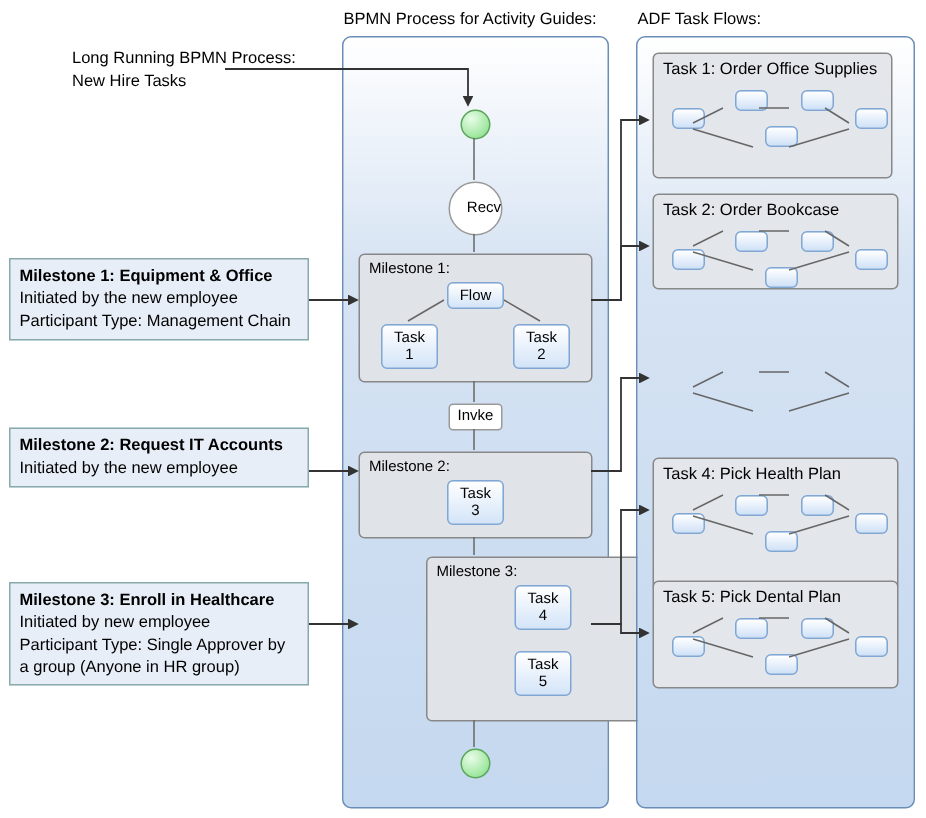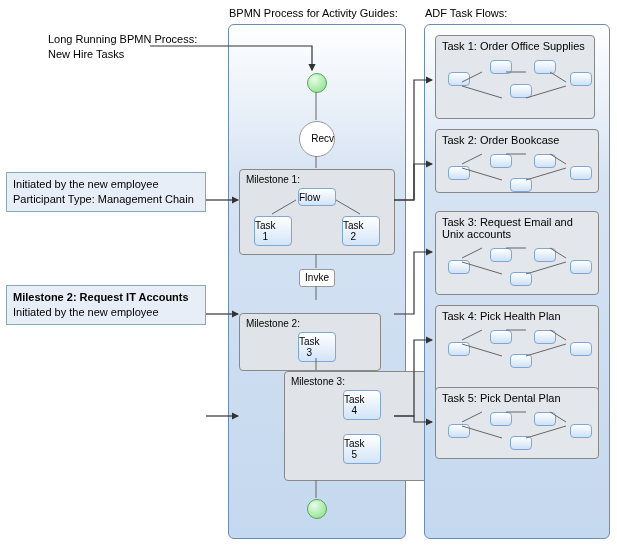--- a/index.html
+++ b/index.html
@@ -67,21 +67,21 @@
     padding: 4px 6px;
     font-size: 10px;
   }
   .flow-node {
     position: absolute;
     background: linear-gradient(180deg,#ffffff,#d3e4f8);
     border: 1px solid #7fa7d6;
     border-radius: 4px;
     text-align: center;
     font-size: 10px;
-    display: flex; align-items: center; 
+    display: flex; align-items: center; justify-content: center;
   }
   .invke {
     position: absolute;
     width: 36px; height: 18px;
     background: #fff; border:1px solid #999; border-radius:3px;
     text-align:center; font-size:10px; line-height:16px;
   }
   
   .task-box {
     position: absolute;
@@ -136,21 +136,21 @@
           <span>Flow</span>
         </div>
       <div class="flow-node" style="left:14px; top:46px; width:38px; height:30px; white-space:pre-line;"><span>Task
 1</span></div>
       <div class="flow-node" style="left:102px; top:46px; width:38px; height:30px; white-space:pre-line;"><span>Task
 2</span></div>
     </div>
 
     <div class="invke" style="left:70px; top:244px;text-align:center;"><span>Invke</span></div>
 
-    <div class="ms-container" style="left:10px; top:276px; width:142px; height:58px;margin-top:12px;">
+    <div class="ms-container" style="left:10px; top:276px; width:156px; height:58px;">
       <span>Milestone 2:</span>
       <div class="flow-node" style="left:58px; top:18px; width:38px; height:30px; white-space:pre-line;"><span>Task
 3</span></div>
     </div>
 
     <div class="ms-container" style="left:10px; top:346px; width:156px; height:110px;margin-left:45px;">
       <span>Milestone 3:</span>
       <div class="flow-node" style="left:58px; top:18px; width:38px; height:30px; white-space:pre-line;"><span>Task
 4</span></div>
       <div class="flow-node" style="left:58px; top:62px; width:38px; height:30px; white-space:pre-line;"><span>Task
@@ -178,30 +178,20 @@
       <span>Task 2: Order Bookcase</span>
       <div class="mini-flow">
         <div class="mini-node" style="left:6px; top:16px;"></div>
         <div class="mini-node" style="left:48px; top:4px;"></div>
         <div class="mini-node" style="left:92px; top:4px;"></div>
         <div class="mini-node" style="left:68px; top:28px;"></div>
         <div class="mini-node" style="left:128px; top:16px;"></div>
       </div>
     </div>
 
-    <div class="task-box" style="left:10px; top:186px; width:164px; height:84px;">
-      <span>Task 3: Request Email and Unix accounts</span>
-      <div class="mini-flow">
-        <div class="mini-node" style="left:6px; top:16px;"></div>
-        <div class="mini-node" style="left:48px; top:4px;"></div>
-        <div class="mini-node" style="left:92px; top:4px;"></div>
-        <div class="mini-node" style="left:68px; top:28px;"></div>
-        <div class="mini-node" style="left:128px; top:16px;"></div>
-      </div>
-    </div>
 
     <div class="task-box" style="left:10px; top:280px; width:164px; height:89px;">
       <span>Task 4: Pick Health Plan</span>
       <div class="mini-flow">
         <div class="mini-node" style="left:6px; top:16px;"></div>
         <div class="mini-node" style="left:48px; top:4px;"></div>
         <div class="mini-node" style="left:92px; top:4px;"></div>
         <div class="mini-node" style="left:68px; top:28px;"></div>
         <div class="mini-node" style="left:128px; top:16px;"></div>
       </div>
@@ -214,29 +204,35 @@
         <div class="mini-node" style="left:48px; top:4px;"></div>
         <div class="mini-node" style="left:92px; top:4px;"></div>
         <div class="mini-node" style="left:68px; top:28px;"></div>
         <div class="mini-node" style="left:128px; top:16px;"></div>
       </div>
     </div>
 
   </div>
 
   <div class="milestone-box" style="left:6px; top:172px; width:200px;">
+    <div class="mbold">Milestone 1: Equipment &amp; Office</div>
     <div>Initiated by the new employee</div>
     <div>Participant Type: Management Chain</div>
   </div>
 
   <div class="milestone-box" style="left:6px; top:285px; width:200px;">
     <div class="mbold">Milestone 2: Request IT Accounts</div>
     <div>Initiated by the new employee</div>
   </div>
 
+  <div class="milestone-box" style="left:6px; top:388px; width:200px;">
+    <div class="mbold">Milestone 3: Enroll in Healthcare</div>
+    <div>Initiated by new employee</div>
+    <div>Participant Type: Single Approver by a group (Anyone in HR group)</div>
+  </div>
 
   <svg class="overlay">
     <defs>
       <marker id="ah" markerWidth="6" markerHeight="6" refX="5" refY="3" orient="auto">
         <path d="M0,0 L6,3 L0,6 Z" class="arrowhead"></path>
       </marker>
     </defs>
 
     <path class="arrow" d="M150 46 L312 46 L312 70" marker-end="url(#ah)"></path>
 

